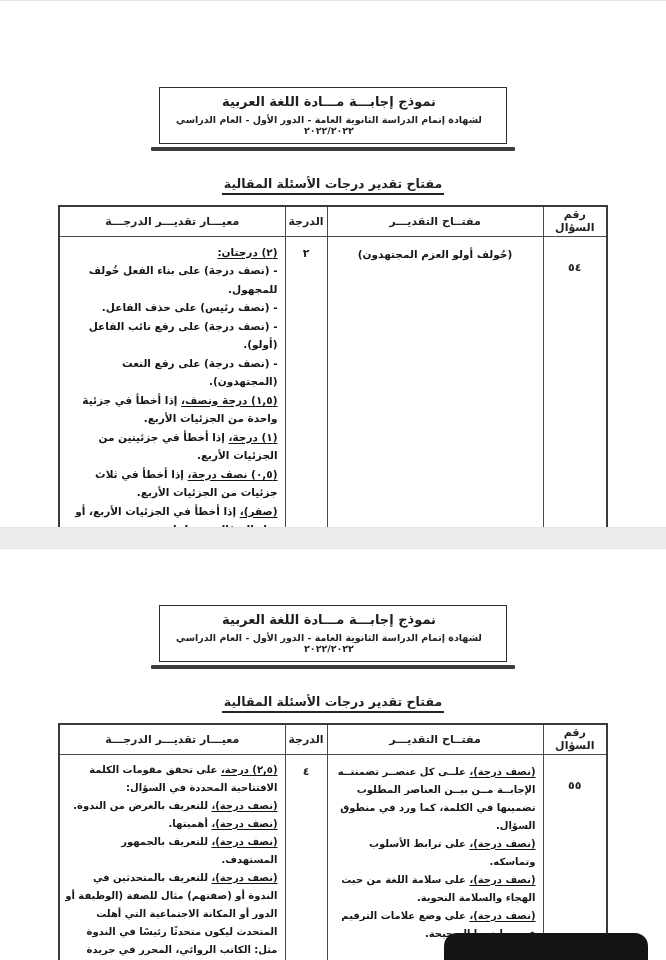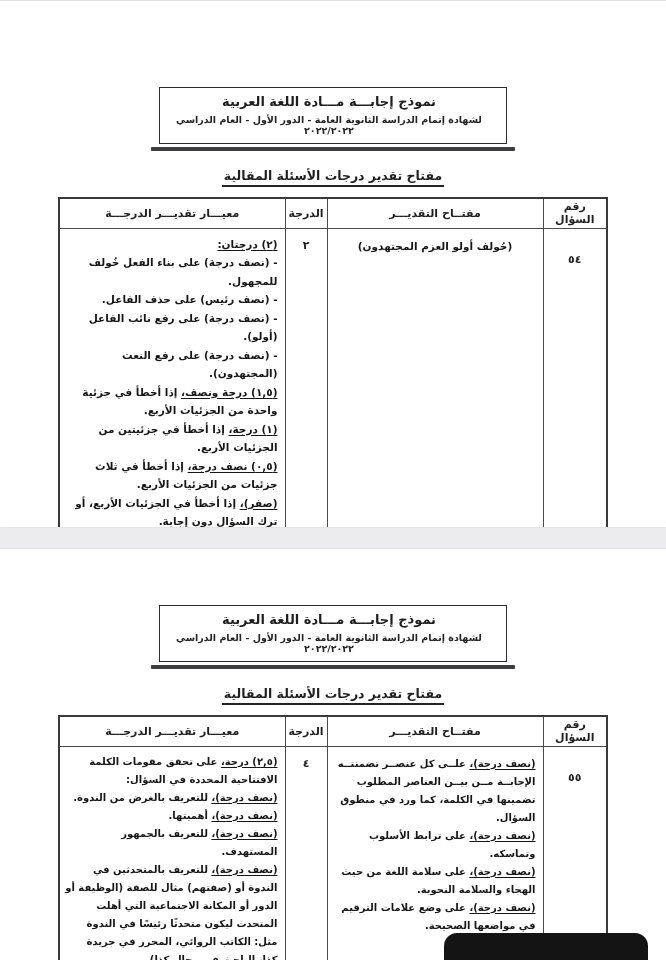--- a/index.html
+++ b/index.html
@@ -31,21 +31,21 @@
     width:348px; margin:0 auto;
     border:1.6px solid #2d2d2d;
     background:#fff;
     padding:6px 16px 7px 8px;
   }
   .hdr-title { font-size:13px; font-weight:700; letter-spacing:.2px; }
   .hdr-sub { font-size:9.5px; font-weight:700; margin-top:5px; color:#242424; }
   .hdr-bar { width:364px; height:4px; background:#3d3d3f; margin:3px auto 0 auto; border-radius:1px; }
 
   .sec-title {
-    display:block; text-align:center; margin-top:14px;
+    display:block; text-align:center; margin-top:22px;
   }
   .sec-title > span {
     display:inline-block;
     font-size:12.5px; font-weight:700;
     border-bottom:2px solid #242424;
     padding:0 2px 2px 2px;
   }
 
   
   table.grade-table {

